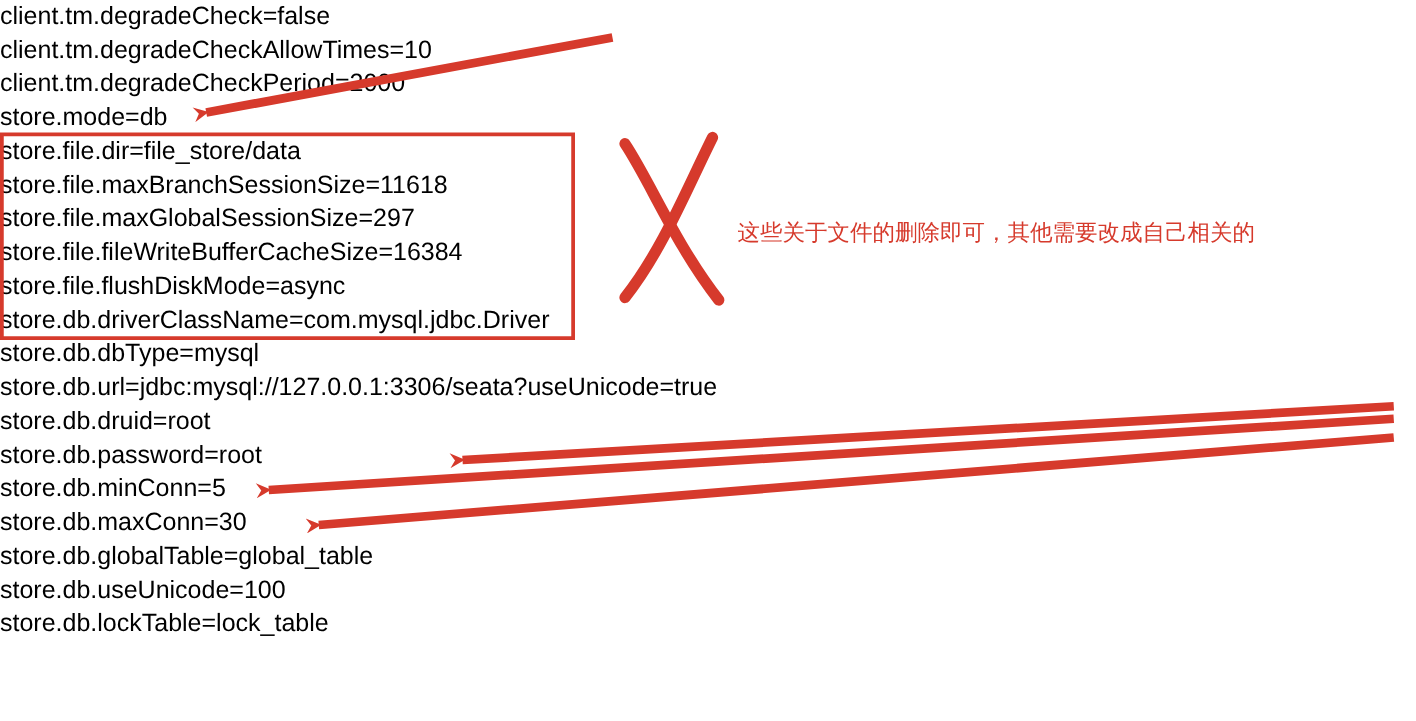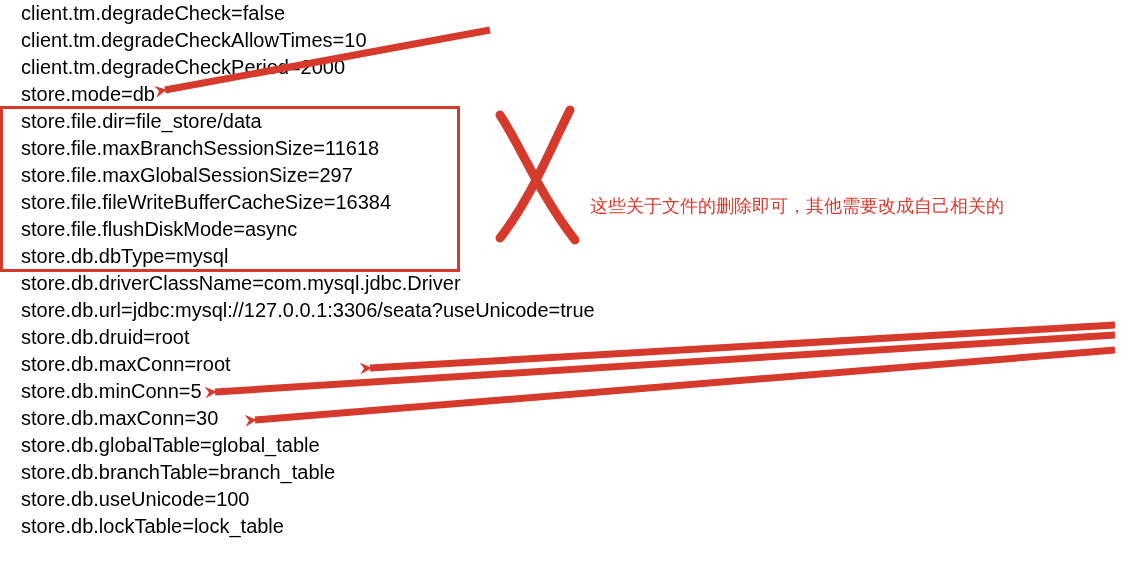--- a/index.html
+++ b/index.html
@@ -1,52 +1,51 @@
 <!DOCTYPE html>
 <html><head>
   <meta charset="utf-8">
   <style>
     * { margin: 0; padding: 0; box-sizing: border-box; }
     html, body { width: 1133px; height: 577px; overflow: hidden; background: #fff; }
     body { position: relative; font-family: "Microsoft YaHei", "Segoe UI", Arial, sans-serif; font-size: 20px; line-height: 27px; color: #000; }
     .lines { position: relative; }
-    .line { white-space: pre; padding-left: 21px; }
+    .line { white-space: pre; }
     .box { position: absolute; border: 3px solid #d63a2c; pointer-events: none; }
     .note { position: absolute; color: #d63a2c; font-size: 18px; }
     .ann-svg { position: absolute; left: 0; top: 0; width: 1133px; height: 577px; pointer-events: none; }
   </style>
 </head>
 <body>
 
 <div class="lines">
   <div class="line">client.tm.degradeCheck=false</div>
   <div class="line">client.tm.degradeCheckAllowTimes=10</div>
   <div class="line">client.tm.degradeCheckPeriod=2000</div>
   <div class="line">store.mode=db</div>
   <div class="line">store.file.dir=file_store/data</div>
   <div class="line">store.file.maxBranchSessionSize=11618</div>
   <div class="line">store.file.maxGlobalSessionSize=297</div>
   <div class="line">store.file.fileWriteBufferCacheSize=16384</div>
   <div class="line">store.file.flushDiskMode=async</div>
+  <div class="line">store.db.driverClassName=com.mysql.jdbc.Driver</div>
   <div class="line">store.db.dbType=mysql</div>
-  <div class="line">store.db.driverClassName=com.mysql.jdbc.Driver</div>
   <div class="line">store.db.url=jdbc:mysql://127.0.0.1:3306/seata?useUnicode=true</div>
   <div class="line">store.db.druid=root</div>
-  <div class="line">store.db.maxConn=root</div>
+  <div class="line">store.db.password=root</div>
   <div class="line">store.db.minConn=5</div>
   <div class="line">store.db.maxConn=30</div>
   <div class="line">store.db.globalTable=global_table</div>
-  <div class="line">store.db.branchTable=branch_table</div>
   <div class="line">store.db.useUnicode=100</div>
   <div class="line">store.db.lockTable=lock_table</div>
 </div>
 
 <div class="box" style="left:0px; top:106px; width:460px; height:166px;"></div>
 
-<div class="note" style="left:590px; top:173px;margin-top:20px;">这些关于文件的删除即可，其他需要改成自己相关的</div>
+<div class="note" style="left:590px; top:173px;">这些关于文件的删除即可，其他需要改成自己相关的</div>
 
 <svg class="ann-svg" viewBox="0 0 1133 577">
   <defs>
     <marker id="ah" markerWidth="14" markerHeight="12" refX="2" refY="6" orient="auto" markerUnits="userSpaceOnUse">
       <path d="M12,0 L0,6 L12,12 L8,6 Z" fill="#d63a2c"></path>
     </marker>
   </defs>
 
   <g>
     <path d="M500,115 C520,145 540,195 575,240" stroke="#d63a2c" stroke-width="9" fill="none" stroke-linecap="round"></path>

